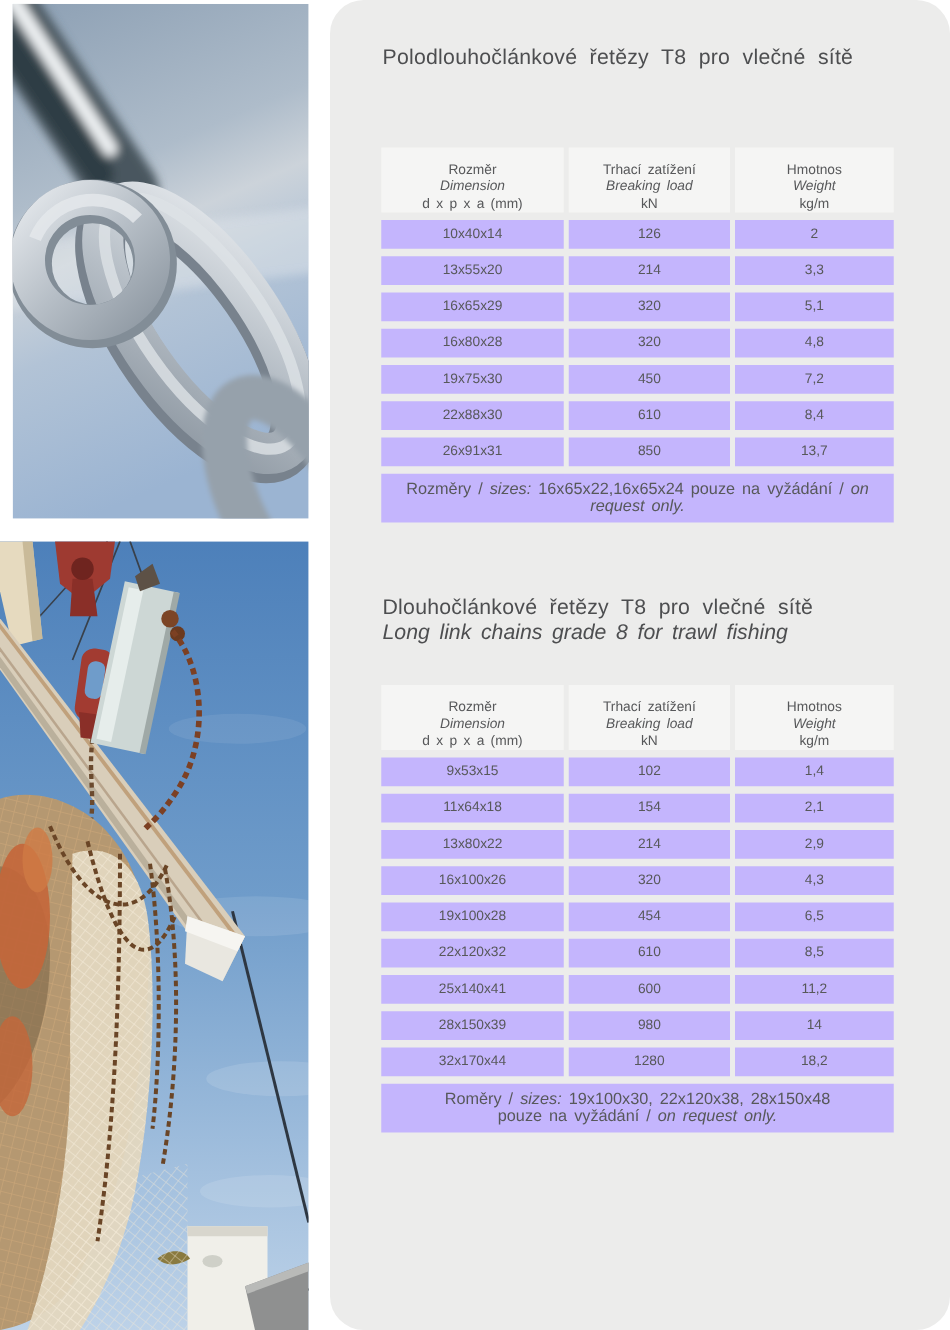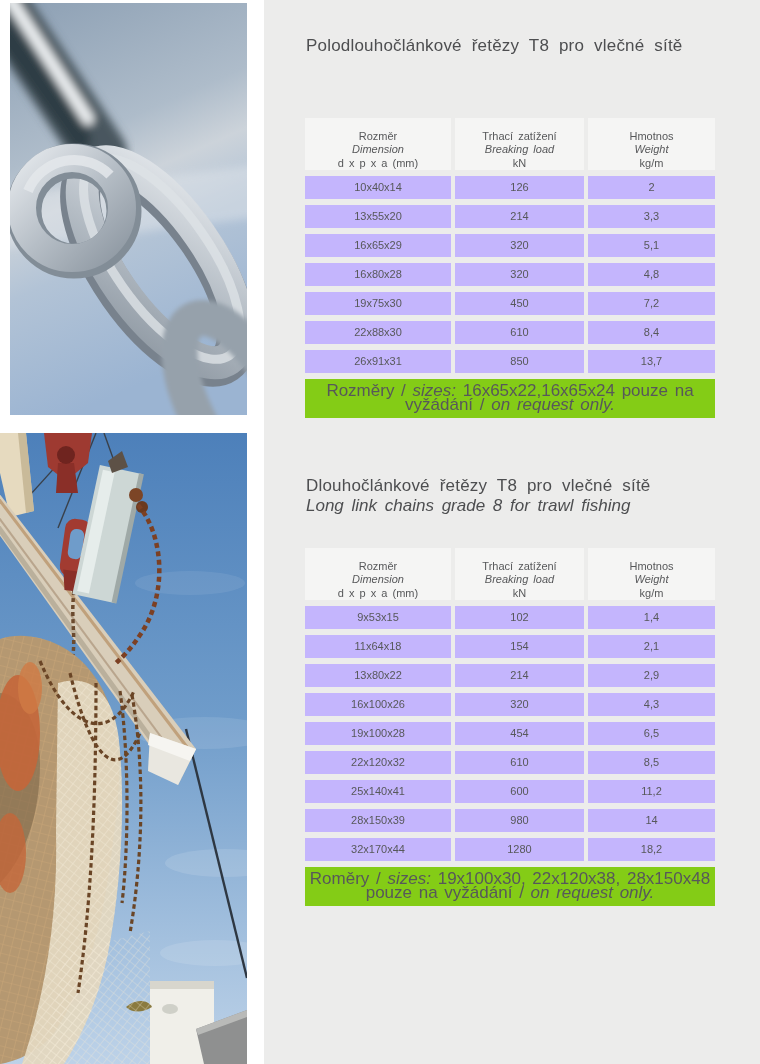--- a/index.html
+++ b/index.html
@@ -1,36 +1,36 @@
 <!DOCTYPE html>
 <html><head>
 <meta charset="utf-8">
 <style>
   html,body{margin:0;padding:0;background:#ffffff;}
   #page{position:relative;width:760px;height:1064px;background:#ffffff;overflow:hidden;
         font-family:"Liberation Sans","DejaVu Sans",sans-serif;color:#57585a;}
-  .panel{position:absolute;left:264px;top:0;width:496px;height:1064px;background:#ececeb;}
+  .panel{position:absolute;left:264px;top:0;width:496px;height:1064px;background:#ececeb;border-radius:27px;}
   .photo{position:absolute;overflow:hidden;}
   .photo1{left:10px;top:3px;width:237px;height:412px;}
   .photo2{left:0;top:433px;width:247px;height:631px;}
   .photo svg{display:block;}
   .section-title{position:absolute;left:42px;width:440px;color:#4d4e50;}
   .section-title .cs{font-size:17px;line-height:20px;word-spacing:5px;letter-spacing:.2px;font-weight:400;margin:0;}
   .section-title .en{font-size:17px;line-height:20px;font-style:italic;word-spacing:3px;font-weight:400;margin:0;}
   .title1{top:36px;}
   .title2{top:476px;}
   .dtable{position:absolute;left:41px;width:410px;}
   .table1{top:118px;}
   .table2{top:548px;}
   .thead,.trow{display:grid;grid-template-columns:146px 129px 127px;column-gap:4px;margin-bottom:6px;}
   .th{background:#f5f5f4;height:52px;display:flex;flex-direction:column;justify-content:flex-end;
       text-align:center;font-size:11px;line-height:13.5px;word-spacing:2px;}
   .th .en{font-style:italic;}
   .td{background:#c4b5fd;height:23px;line-height:23px;text-align:center;font-size:11px;}
-  .tfoot{background:#84cc16;text-align:center;font-size:17px;line-height:14px;
+  .tfoot{background:#c4b5fd;text-align:center;font-size:13px;line-height:14px;
          padding:5px 0 6px;word-spacing:2px;}
   .italic{font-style:italic;}
 </style>
 </head>
 <body>
 
 <div id="page">
 
   <div class="photo photo1">
     <svg width="237" height="412" viewBox="0 0 237 412" preserveAspectRatio="none">

